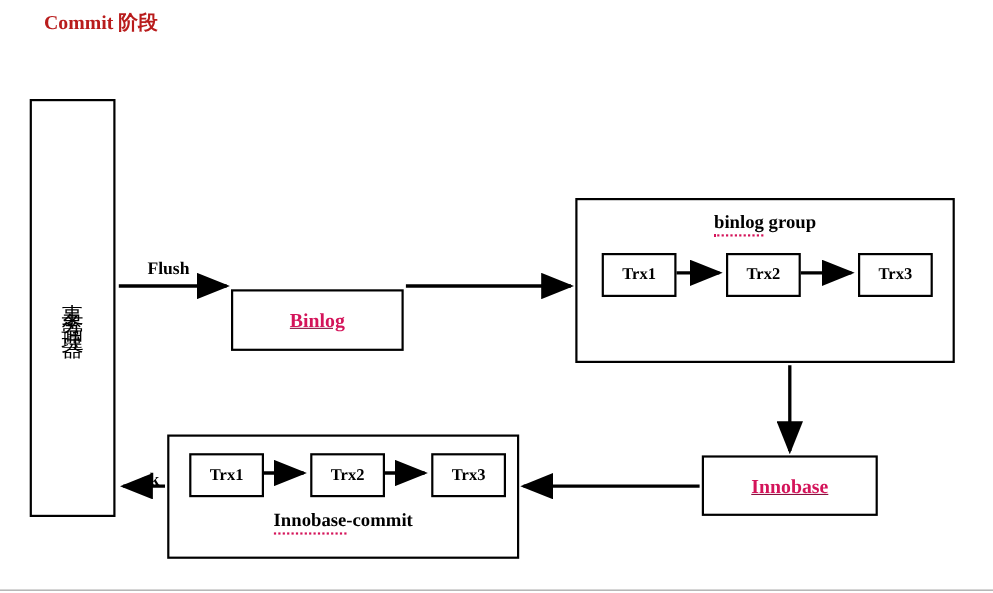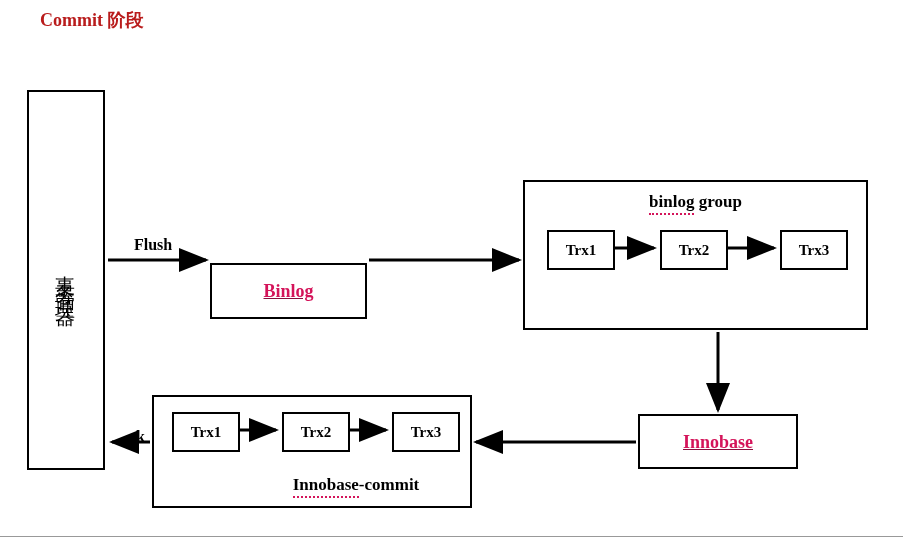--- a/index.html
+++ b/index.html
@@ -114,21 +114,21 @@
 <div class="box" style="left:638px; top:414px; width:160px; height:55px;">
   <div class="center-label" style="top:16px;">
     <span class="red-underline">Innobase</span>
   </div>
 </div>
 
 <div class="box" style="left:152px; top:395px; width:320px; height:113px;">
   <div class="trx-box" style="left:18px; top:15px; width:68px; height:40px;">Trx1</div>
   <div class="trx-box" style="left:128px; top:15px; width:68px; height:40px;">Trx2</div>
   <div class="trx-box" style="left:238px; top:15px; width:68px; height:40px;">Trx3</div>
-  <div class="center-label black-label" style="top:78px;margin-left:44px;">
+  <div class="center-label black-label" style="top:66px;">
     <span class="dotted-under">Innobase</span><span>-commit</span>
   </div>
 </div>
 
 <div class="edge-label" style="left:134px; top:236px;">Flush</div>
 <div class="edge-label" style="left:128px; top:428px;">ok</div>
 
 <svg class="arrows">
   <defs>
     <marker id="arrowhead" markerWidth="10" markerHeight="8" refX="9" refY="4" orient="auto">

